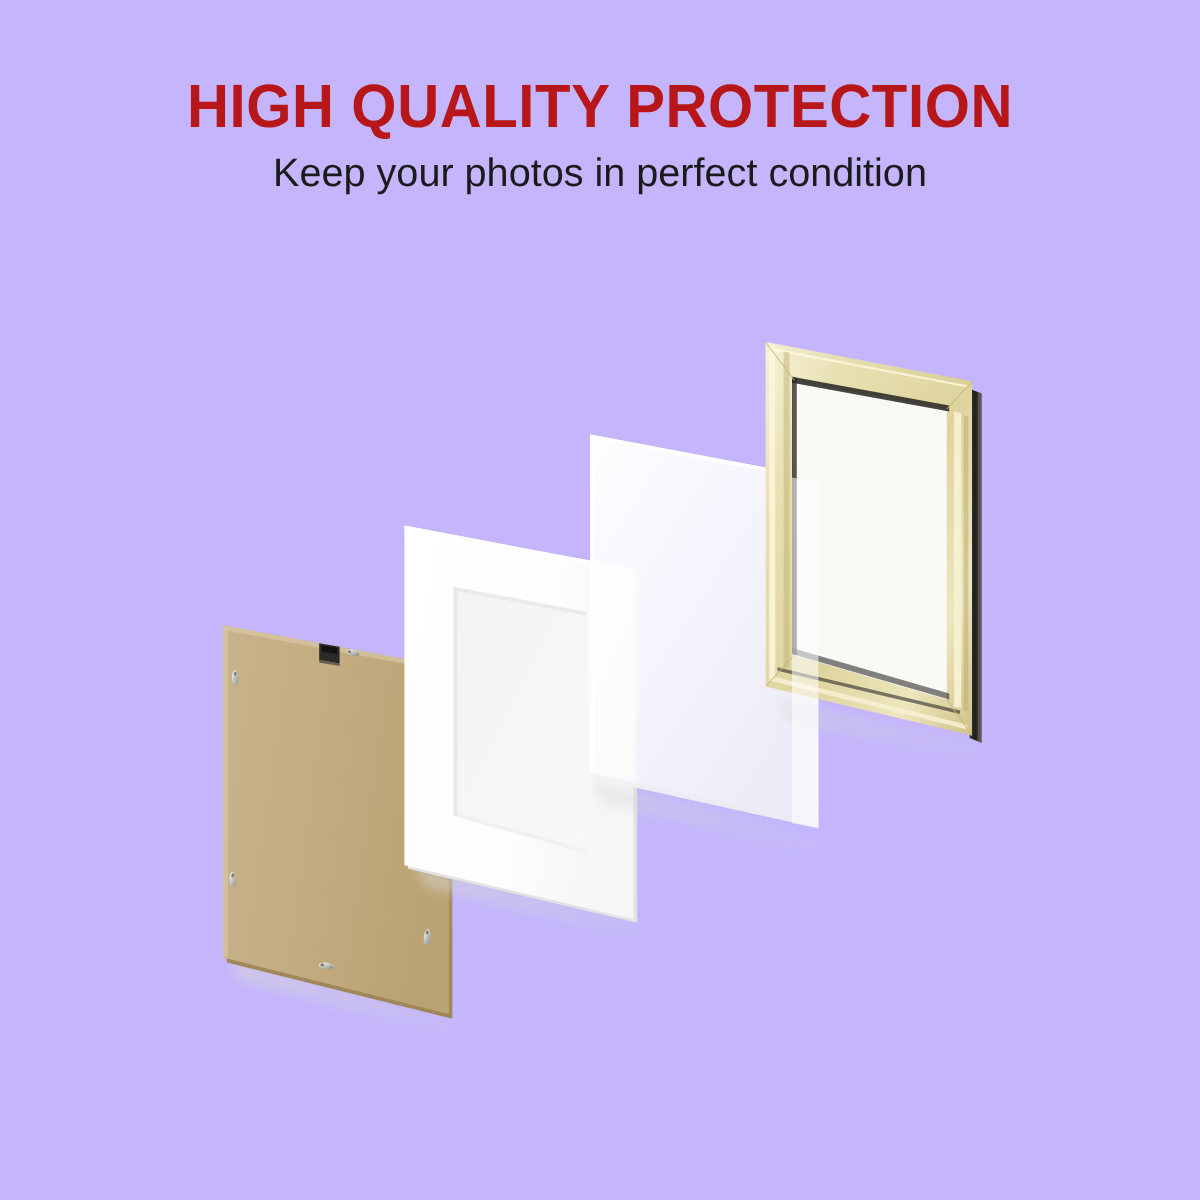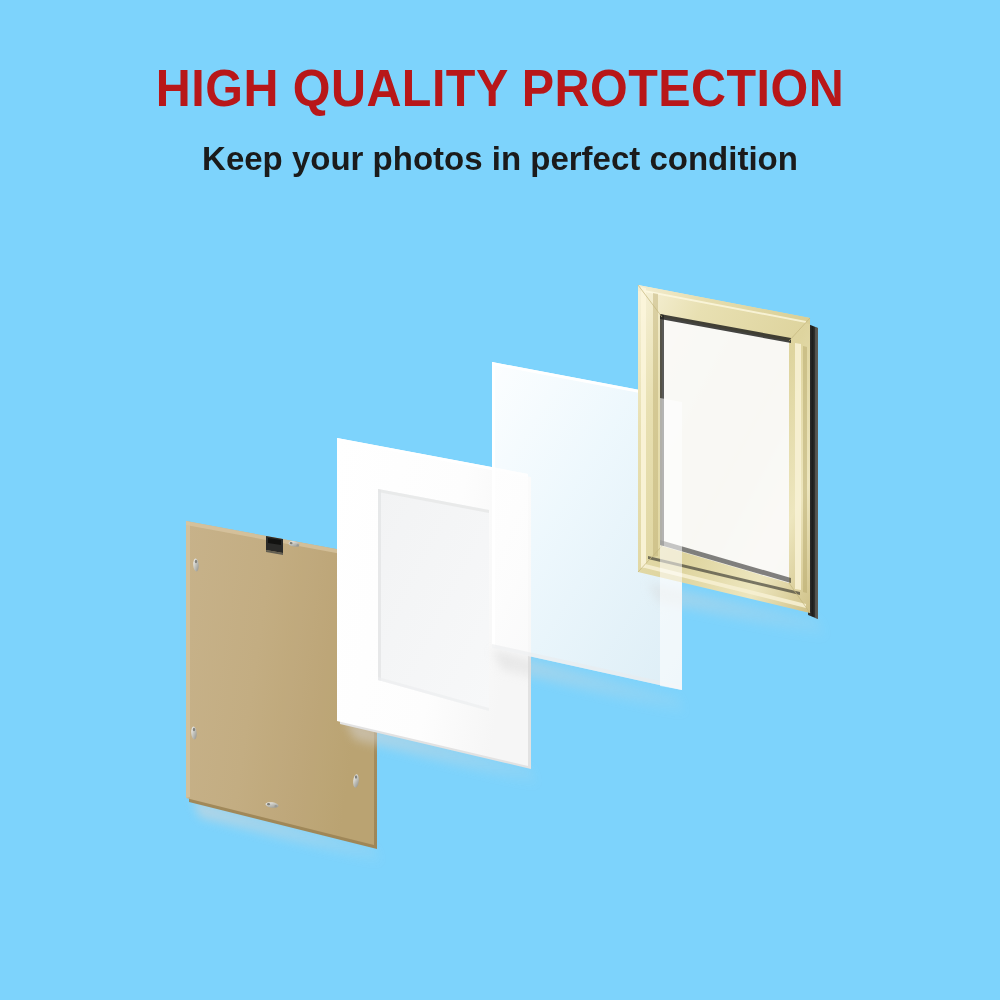--- a/index.html
+++ b/index.html
@@ -13,21 +13,21 @@
     font-family: "Liberation Sans", sans-serif;
     overflow: hidden;
     position: relative;
   }
 
   #stage {
     position: absolute;
     inset: 0;
     width: 1000px;
     height: 1000px;
-    background: #7dd3fc;
+    background: #c4b5fd;
   }
 
   
   .heading-block {
     position: absolute;
     top: 62px;
     left: 0;
     width: 1000px;
     text-align: center;
     user-select: none;
@@ -38,23 +38,23 @@
     font-weight: 700;
     font-size: 51px;
     letter-spacing: 0.5px;
     line-height: 1.05;
     color: #b81719;
     transform: scaleX(0.95);
     transform-origin: center;
     white-space: nowrap;
   }
   .subhead {
-    margin: 24px 0 0 0;
+    margin: 9px 0 0 0;
     font-family: "Liberation Sans", sans-serif;
-    font-weight: 700;
+    font-weight: 400;
     font-size: 33px;
     line-height: 1.15;
     color: #1b1b1b;
     white-space: nowrap;
   }
 
   
   #illustration {
     position: absolute;
     left: 0;

